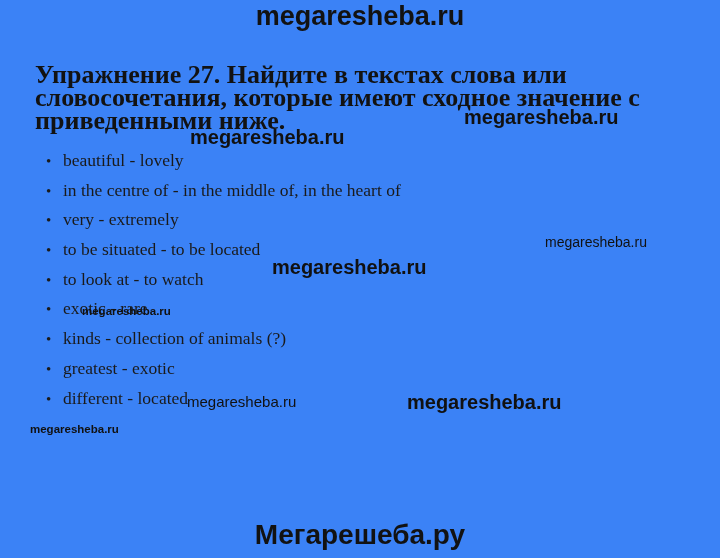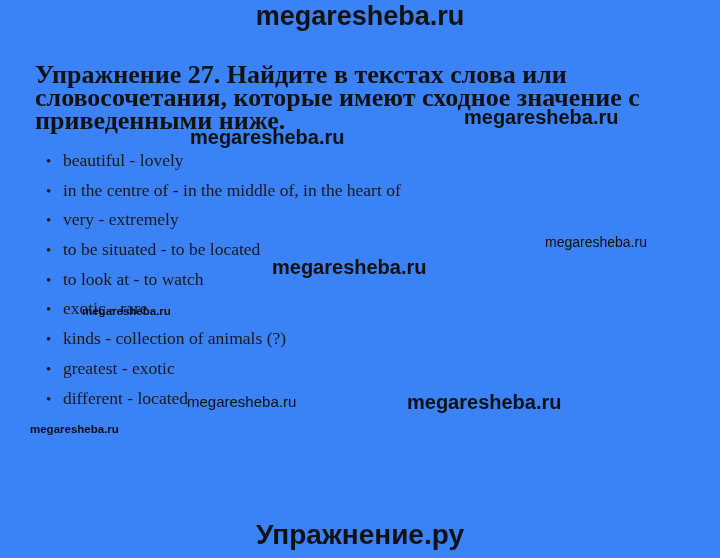--- a/index.html
+++ b/index.html
@@ -109,15 +109,15 @@
 
   <div class="wm wm-1">megaresheba.ru</div>
   <div class="wm wm-2">megaresheba.ru</div>
   <div class="wm wm-3">megaresheba.ru</div>
   <div class="wm wm-4">megaresheba.ru</div>
   <div class="wm wm-5">megaresheba.ru</div>
   <div class="wm wm-6">megaresheba.ru</div>
   <div class="wm wm-7">megaresheba.ru</div>
   <div class="wm wm-8">megaresheba.ru</div>
 
-  <div class="site-title-bottom">Упражнение.ру</div>
+  <div class="site-title-bottom">Мегарешеба.ру</div>
 
 </div>
 
 </body></html>

